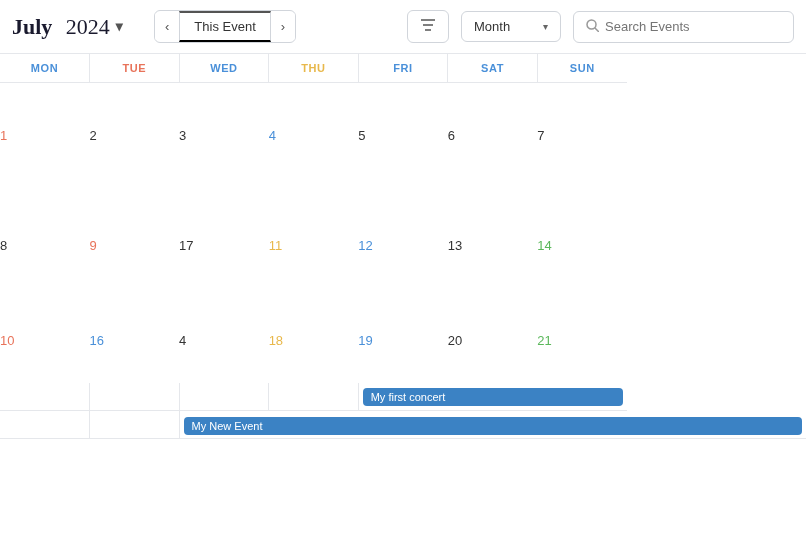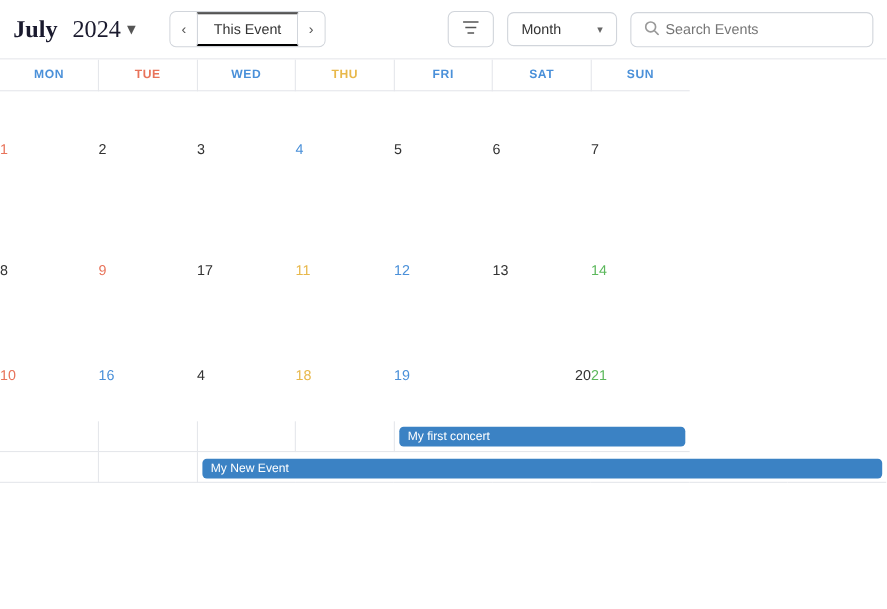--- a/index.html
+++ b/index.html
@@ -278,21 +278,21 @@
           </td>
           <td style="height: 80px;">
             <div class="day-num">4</div>
           </td>
           <td style="height: 80px;">
             <div class="day-num gold">18</div>
           </td>
           <td style="height: 80px;">
             <div class="day-num blue">19</div>
           </td>
-          <td style="height: 80px; text-align: right;">
+          <td style="height: 80px;">
             <div class="day-num">20</div>
           </td>
           <td style="height: 80px;">
             <div class="day-num green">21</div>
           </td>
         </tr>
         <tr style="height: 28px;">
           <td style="border-right: 1px solid rgb(229, 231, 235); border-bottom: 1px solid rgb(229, 231, 235);"></td>
           <td style="border-right: 1px solid rgb(229, 231, 235); border-bottom: 1px solid rgb(229, 231, 235);"></td>
           <td style="border-right: 1px solid rgb(229, 231, 235); border-bottom: 1px solid rgb(229, 231, 235);"></td>

